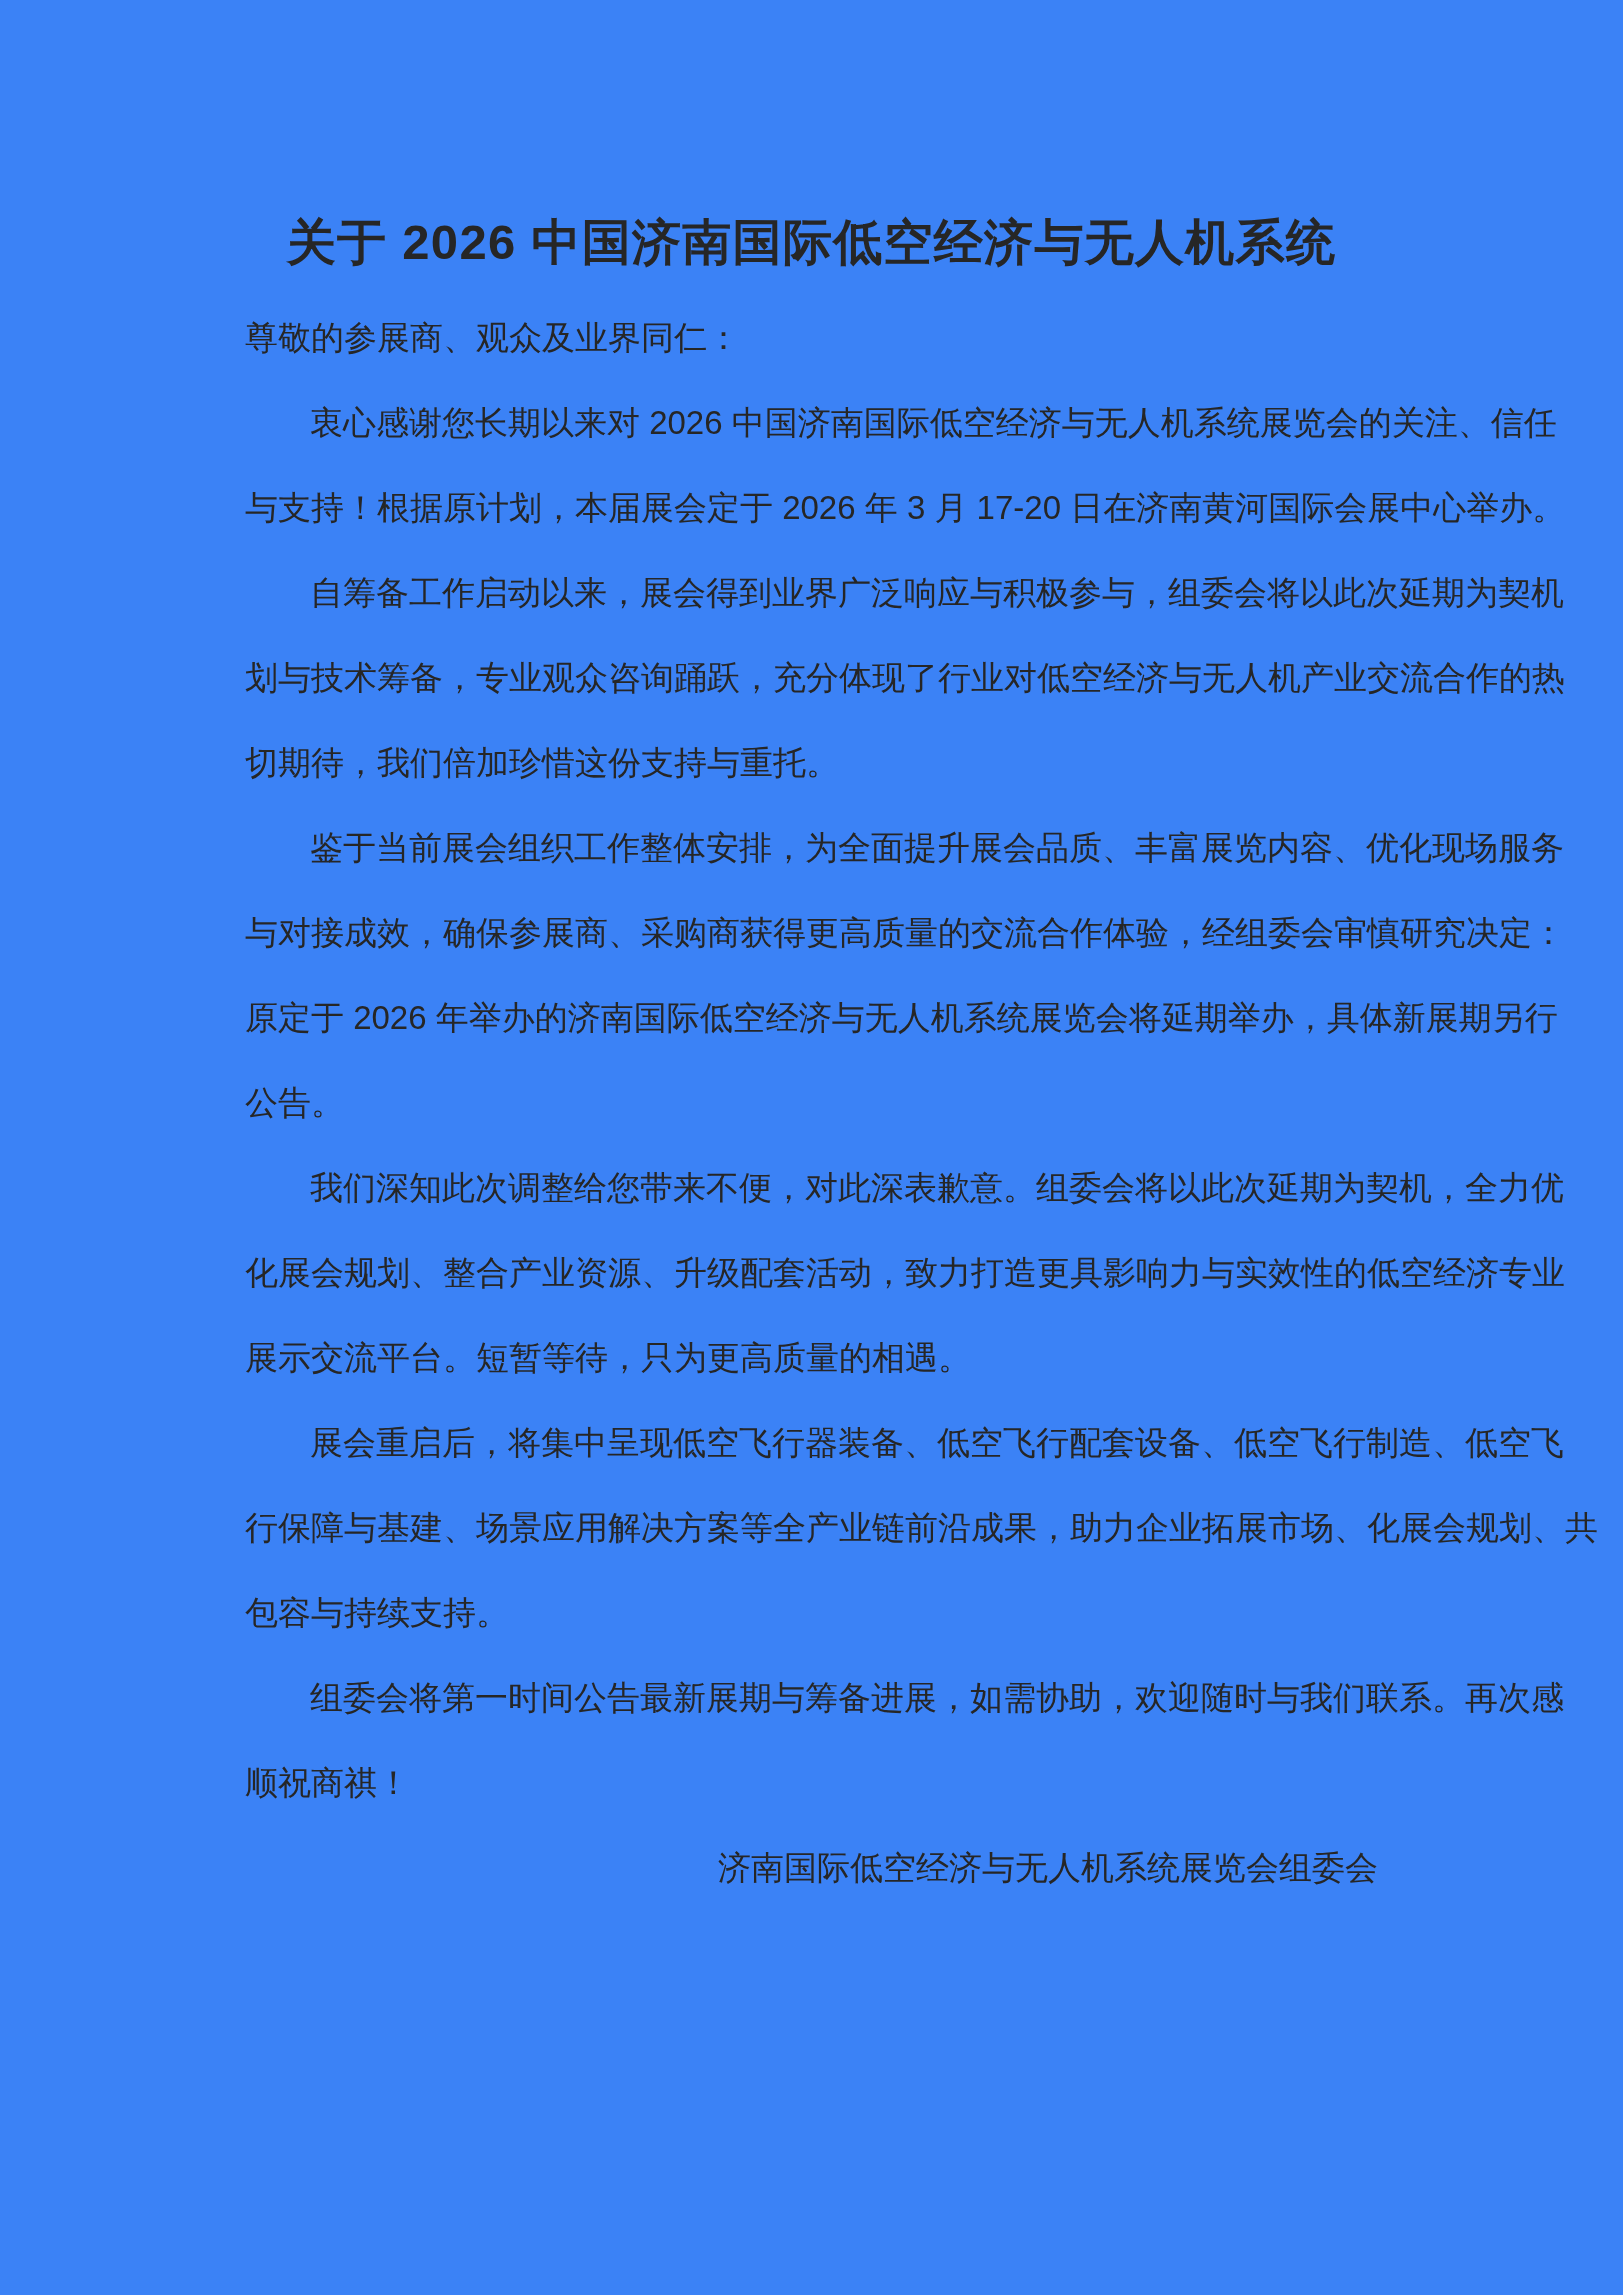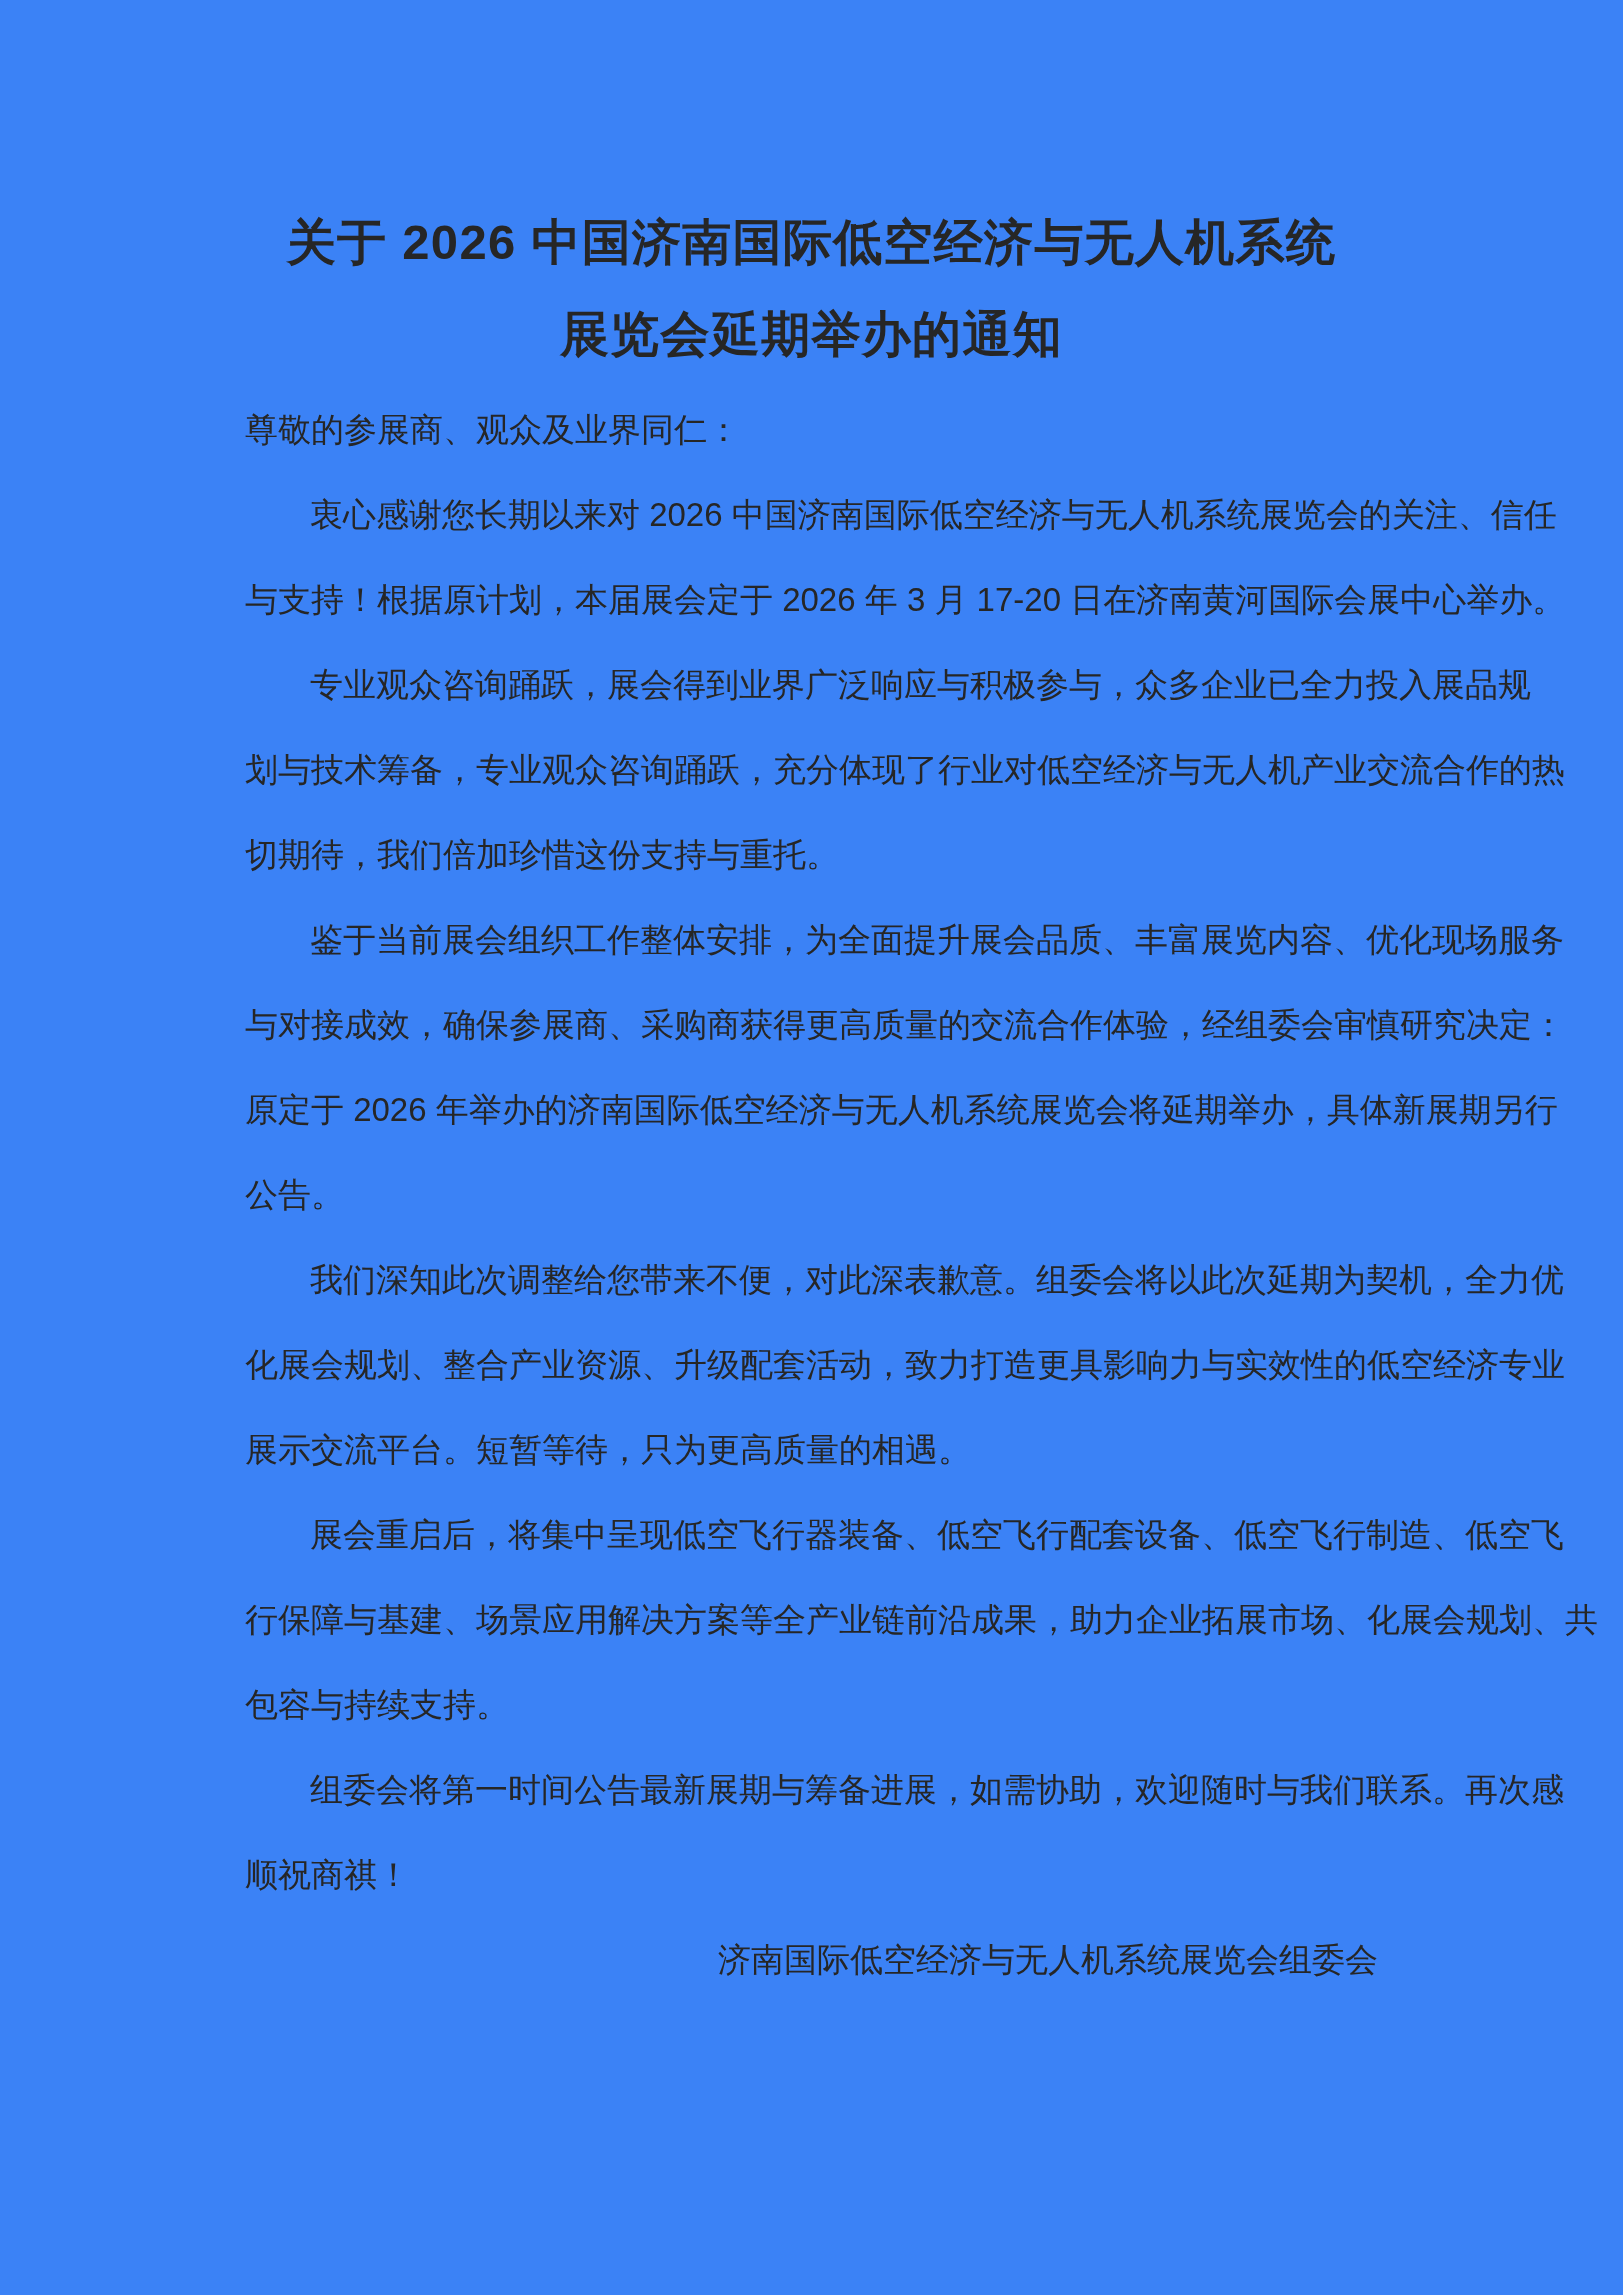--- a/index.html
+++ b/index.html
@@ -52,28 +52,27 @@
   }
 </style>
 </head>
 <body>
 
 <div class="page">
   <div class="content">
 
     <div class="title-block">
       <div class="title-line">关于 2026 中国济南国际低空经济与无人机系统</div>
-      <div class="title-line">展览会延期举办的通知</div>
     </div>
 
     <div class="body-block">
       <div class="line">尊敬的参展商、观众及业界同仁：</div>
       <div class="line indent">衷心感谢您长期以来对 2026 中国济南国际低空经济与无人机系统展览会的关注、信任</div>
       <div class="line">与支持！根据原计划，本届展会定于 2026 年 3 月 17-20 日在济南黄河国际会展中心举办。</div>
-      <div class="line indent">专业观众咨询踊跃，展会得到业界广泛响应与积极参与，众多企业已全力投入展品规</div>
+      <div class="line indent">自筹备工作启动以来，展会得到业界广泛响应与积极参与，组委会将以此次延期为契机</div>
       <div class="line">划与技术筹备，专业观众咨询踊跃，充分体现了行业对低空经济与无人机产业交流合作的热</div>
       <div class="line">切期待，我们倍加珍惜这份支持与重托。</div>
       <div class="line indent">鉴于当前展会组织工作整体安排，为全面提升展会品质、丰富展览内容、优化现场服务</div>
       <div class="line">与对接成效，确保参展商、采购商获得更高质量的交流合作体验，经组委会审慎研究决定：</div>
       <div class="line">原定于 2026 年举办的济南国际低空经济与无人机系统展览会将延期举办，具体新展期另行</div>
       <div class="line">公告。</div>
       <div class="line indent">我们深知此次调整给您带来不便，对此深表歉意。组委会将以此次延期为契机，全力优</div>
       <div class="line">化展会规划、整合产业资源、升级配套活动，致力打造更具影响力与实效性的低空经济专业</div>
       <div class="line">展示交流平台。短暂等待，只为更高质量的相遇。</div>
       <div class="line indent">展会重启后，将集中呈现低空飞行器装备、低空飞行配套设备、低空飞行制造、低空飞</div>

